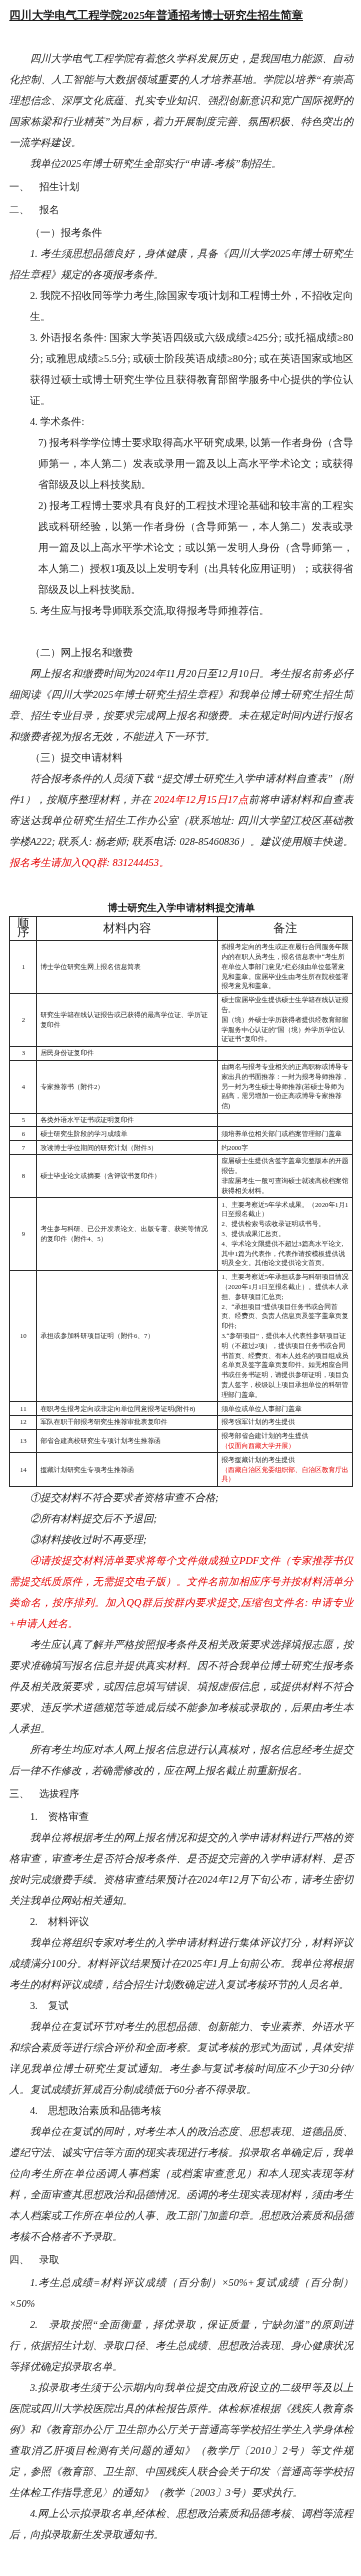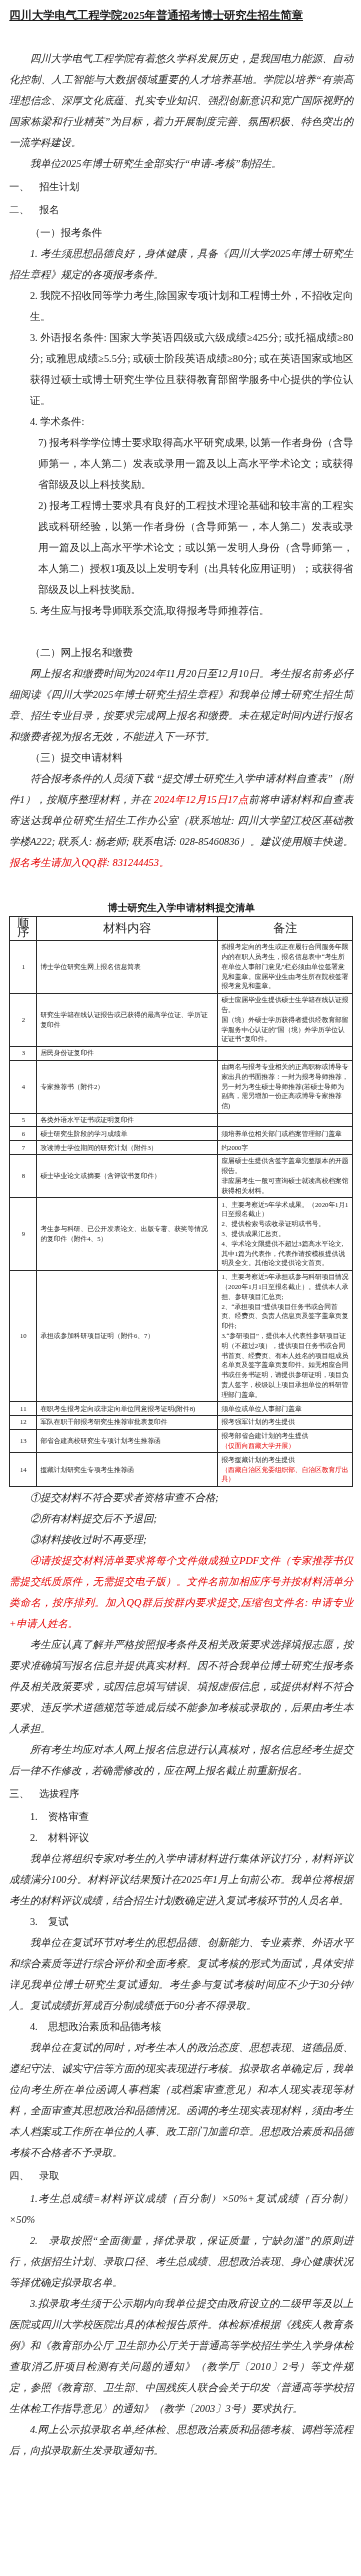--- a/index.html
+++ b/index.html
@@ -182,20 +182,21 @@
 
   <p class="para">①提交材料不符合要求者资格审查不合格;</p>
   <p class="para">②所有材料提交后不予退回;</p>
   <p class="para">③材料接收过时不再受理;</p>
   <p class="para red">④请按提交材料清单要求将每个文件做成独立PDF文件（专家推荐书仅需提交纸质原件，无需提交电子版）。文件名前加相应序号并按材料清单分类命名，按序排列。加入QQ群后按群内要求提交,压缩包文件名: 申请专业+申请人姓名。</p>
   <p class="para">考生应认真了解并严格按照报考条件及相关政策要求选择填报志愿，按要求准确填写报名信息并提供真实材料。因不符合我单位博士研究生报考条件及相关政策要求，或因信息填写错误、填报虚假信息，或提供材料不符合要求、违反学术道德规范等造成后续不能参加考核或录取的，后果由考生本人承担。</p>
   <p class="para">所有考生均应对本人网上报名信息进行认真核对，报名信息经考生提交后一律不作修改，若确需修改的，应在网上报名截止前重新报名。</p>
 
   <p class="h2">三、　选拔程序</p>
   <p class="sub-heading">1.　资格审查</p>
+  <p class="para">我单位将根据考生的网上报名情况和提交的入学申请材料进行严格的资格审查，审查考生是否符合报考条件、是否提交完善的入学申请材料、是否按时完成缴费手续。资格审查结果预计在2024年12月下旬公布，请考生密切关注我单位网站相关通知。</p>
   <p class="sub-heading">2.　材料评议</p>
   <p class="para">我单位将组织专家对考生的入学申请材料进行集体评议打分，材料评议成绩满分100分。材料评议结果预计在2025年1月上旬前公布。我单位将根据考生的材料评议成绩，结合招生计划数确定进入复试考核环节的人员名单。</p>
   <p class="sub-heading">3.　复试</p>
   <p class="para">我单位在复试环节对考生的思想品德、创新能力、专业素养、外语水平和综合素质等进行综合评价和全面考察。复试考核的形式为面试，具体安排详见我单位博士研究生复试通知。考生参与复试考核时间应不少于30分钟/人。复试成绩折算成百分制成绩低于60分者不得录取。</p>
   <p class="sub-heading">4.　思想政治素质和品德考核</p>
   <p class="para">我单位在复试的同时，对考生本人的政治态度、思想表现、道德品质、遵纪守法、诚实守信等方面的现实表现进行考核。拟录取名单确定后，我单位向考生所在单位函调人事档案（或档案审查意见）和本人现实表现等材料，全面审查其思想政治和品德情况。函调的考生现实表现材料，须由考生本人档案或工作所在单位的人事、政工部门加盖印章。思想政治素质和品德考核不合格者不予录取。</p>
 
   <p class="h2">四、　录取</p>
   <p class="para">1.考生总成绩=材料评议成绩（百分制）×50%+复试成绩（百分制）×50%</p>
   <p class="para">2.　录取按照“全面衡量，择优录取，保证质量，宁缺勿滥”的原则进行，依据招生计划、录取口径、考生总成绩、思想政治表现、身心健康状况等择优确定拟录取名单。</p>

